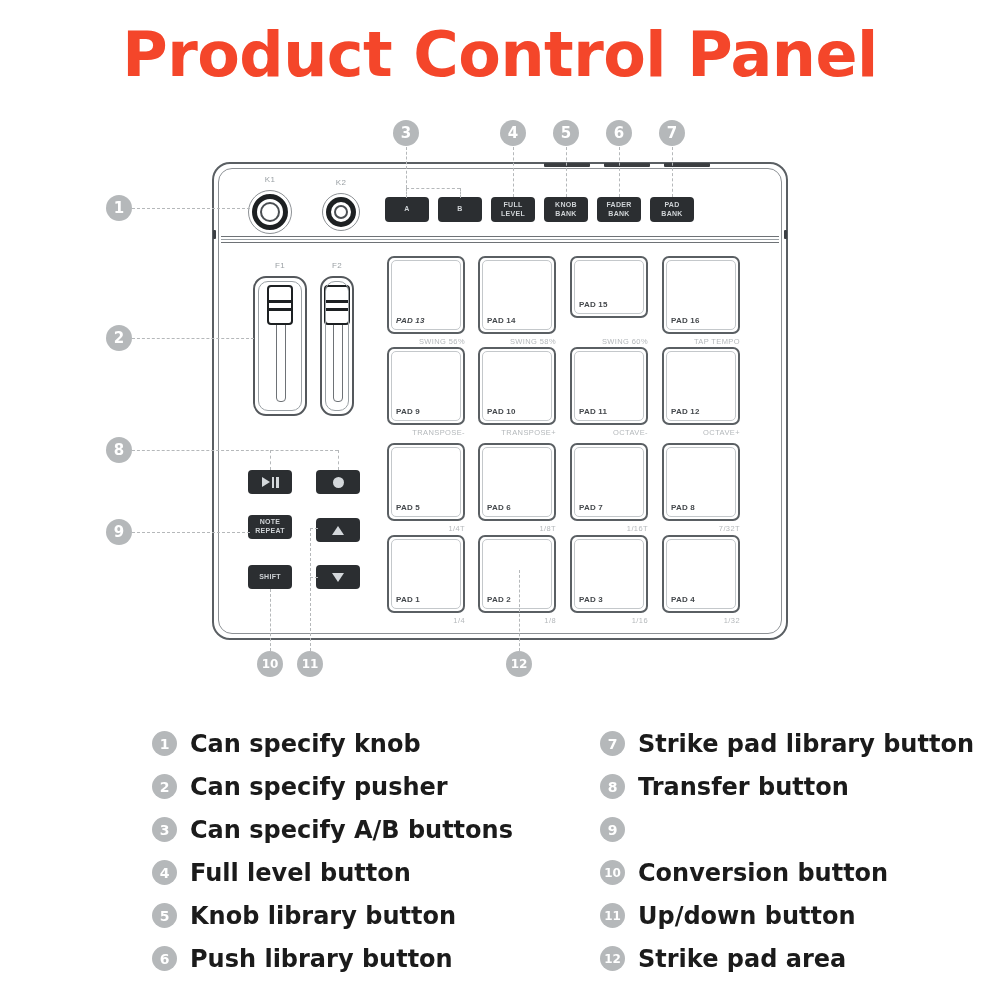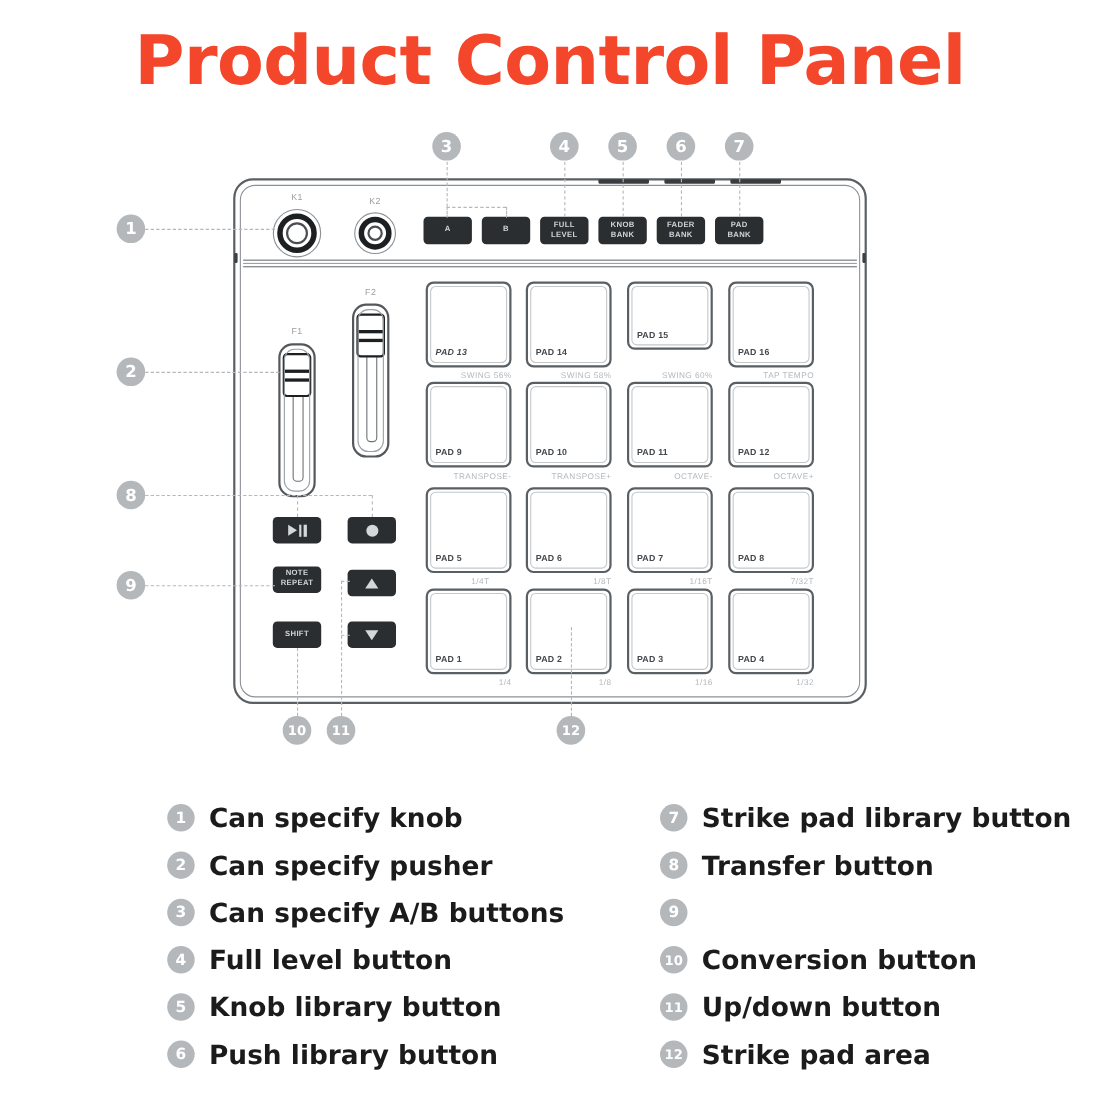--- a/index.html
+++ b/index.html
@@ -379,21 +379,21 @@
     </div>
   </div>
   <div class="knob-wrap" style="left:322px;top:193px;width:38px;height:38px;">
     <div class="knob-label">K2</div>
     <div class="knob" style="width:38px;height:38px;">
       <div class="ring2"></div>
         <div class="ring3"></div>
     </div>
   </div>
 
-  <div class="fader-wrap" style="left:253px;top:276px;width:34px;height:140px;margin-top:36px;">
+  <div class="fader-wrap" style="left:253px;top:276px;width:54px;height:140px;">
     <div class="fader-label">F1</div>
     <div class="fader-body">
       <div class="fader-slot"></div>
       <div class="fader-cap">
           <i></i>
           <i></i>
         </div>
     </div>
   </div>
   <div class="fader-wrap" style="left:320px;top:276px;width:34px;height:140px;">
@@ -484,21 +484,21 @@
   </div>
   <div class="pad-sub" style="left:570px;top:428px;width:78px;">OCTAVE-</div>
   <div class="pad" style="left:662px;top:347px;width:78px;height:78px;">
     <div class="pad-name">PAD 12</div>
   </div>
   <div class="pad-sub" style="left:662px;top:428px;width:78px;">OCTAVE+</div>
 
   <div class="pad" style="left:387px;top:443px;width:78px;height:78px;">
     <div class="pad-name">PAD 5</div>
   </div>
-  <div class="pad-sub" style="left:367px;top:524px;width:78px;">1/4T</div>
+  <div class="pad-sub" style="left:387px;top:524px;width:78px;">1/4T</div>
   <div class="pad" style="left:478px;top:443px;width:78px;height:78px;">
     <div class="pad-name">PAD 6</div>
   </div>
   <div class="pad-sub" style="left:478px;top:524px;width:78px;">1/8T</div>
   <div class="pad" style="left:570px;top:443px;width:78px;height:78px;">
     <div class="pad-name">PAD 7</div>
   </div>
   <div class="pad-sub" style="left:570px;top:524px;width:78px;">1/16T</div>
   <div class="pad" style="left:662px;top:443px;width:78px;height:78px;">
     <div class="pad-name">PAD 8</div>

